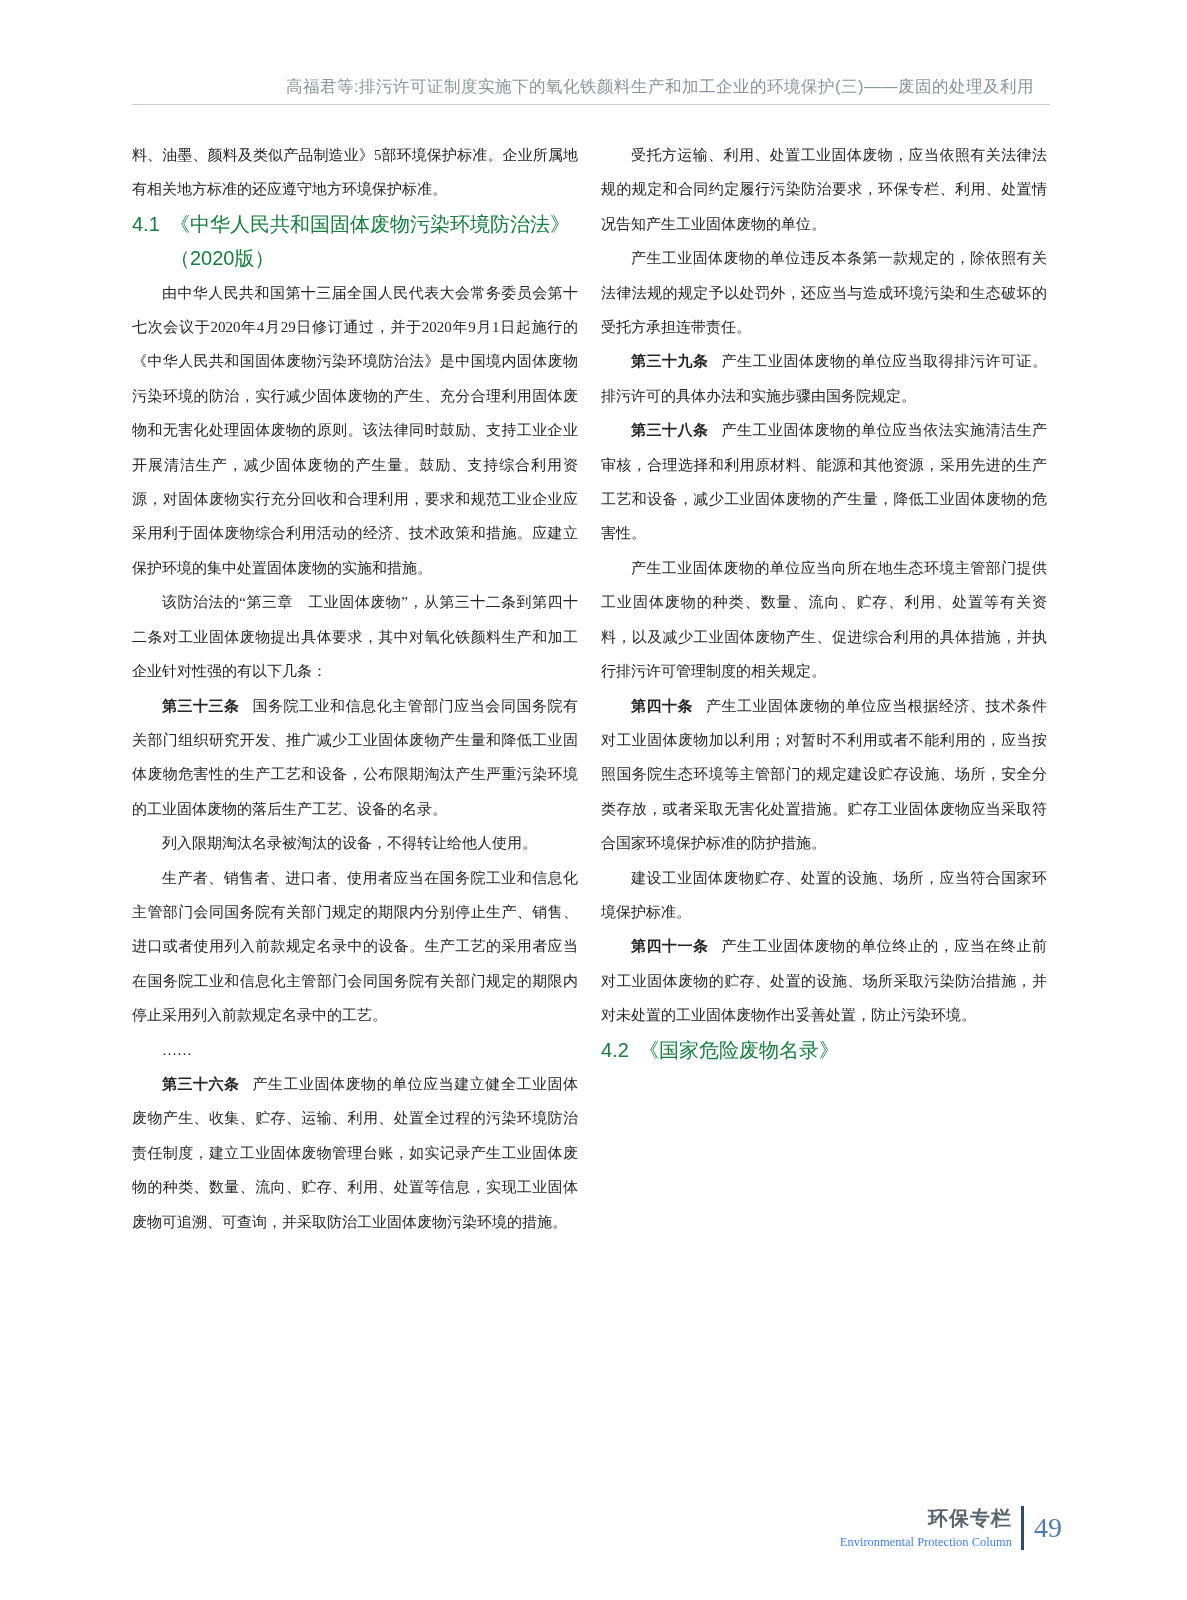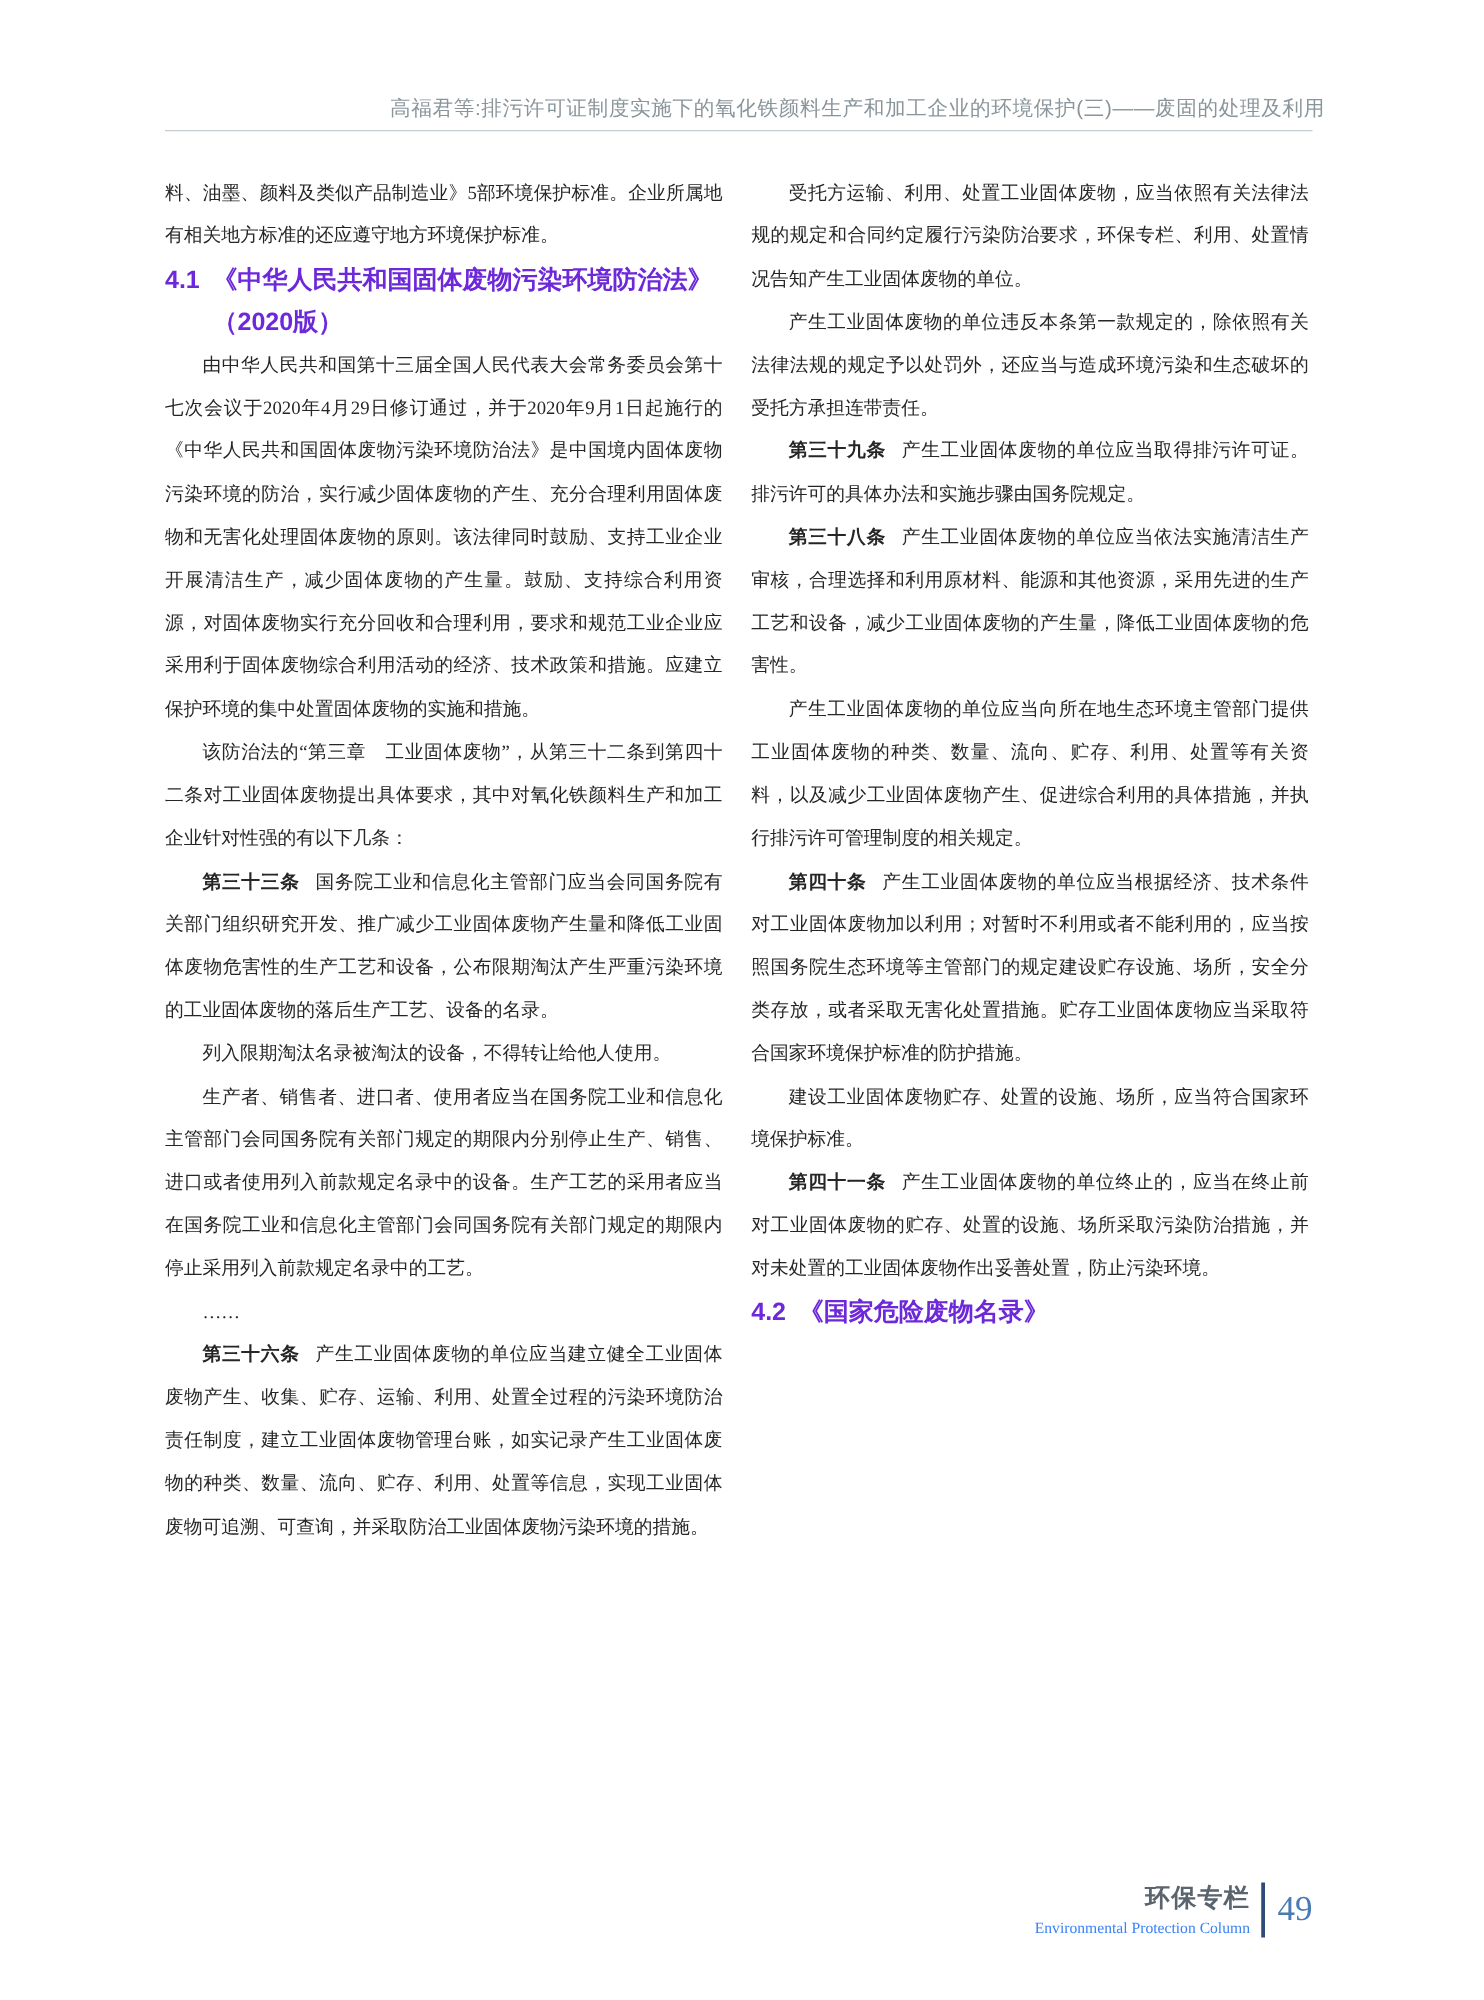--- a/index.html
+++ b/index.html
@@ -8,21 +8,21 @@
     width: 1187px;
     height: 1600px;
     background: #ffffff;
     overflow: hidden;
     font-family: "Liberation Serif", "DejaVu Serif", serif;
   }
   
   .running-head {
     position: absolute;
     top: 76px;
-    left: 142px;
+    left: 116px;
     width: 918px;
     text-align: right;
     font-family: "Liberation Sans", "DejaVu Sans", sans-serif;
     font-size: 16.5px;
     letter-spacing: 0.5px;
     color: #8a959a;
     white-space: nowrap;
   }
   .head-rule {
     position: absolute;
@@ -51,32 +51,32 @@
   }
   .col p.ind, .col p.article { text-indent: 2em; }
   .lead {
     font-family: "Liberation Sans", "DejaVu Sans", sans-serif;
     font-weight: 700;
     margin-right: 0.85em;
   }
   .sec-head {
     display: flex;
     font-family: "Liberation Sans", "DejaVu Sans", sans-serif;
-    font-weight: 700;
+    font-weight: 400;
     font-size: 20px;
     line-height: 34.4px;
-    color: #6d28d9;
+    color: #15803d;
   }
   .sec-num { flex: none; width: 38px; }
   .sec-title { flex: 1; }
   
   .footer {
     position: absolute;
     bottom: 50px;
-    right: 137px;
+    right: 125px;
     display: flex;
     align-items: center;
   }
   .footer-text { text-align: right; }
   .footer-cn {
     font-family: "Liberation Sans", "DejaVu Sans", sans-serif;
     font-weight: 700;
     font-size: 20px;
     letter-spacing: 1px;
     color: #5a646e;

